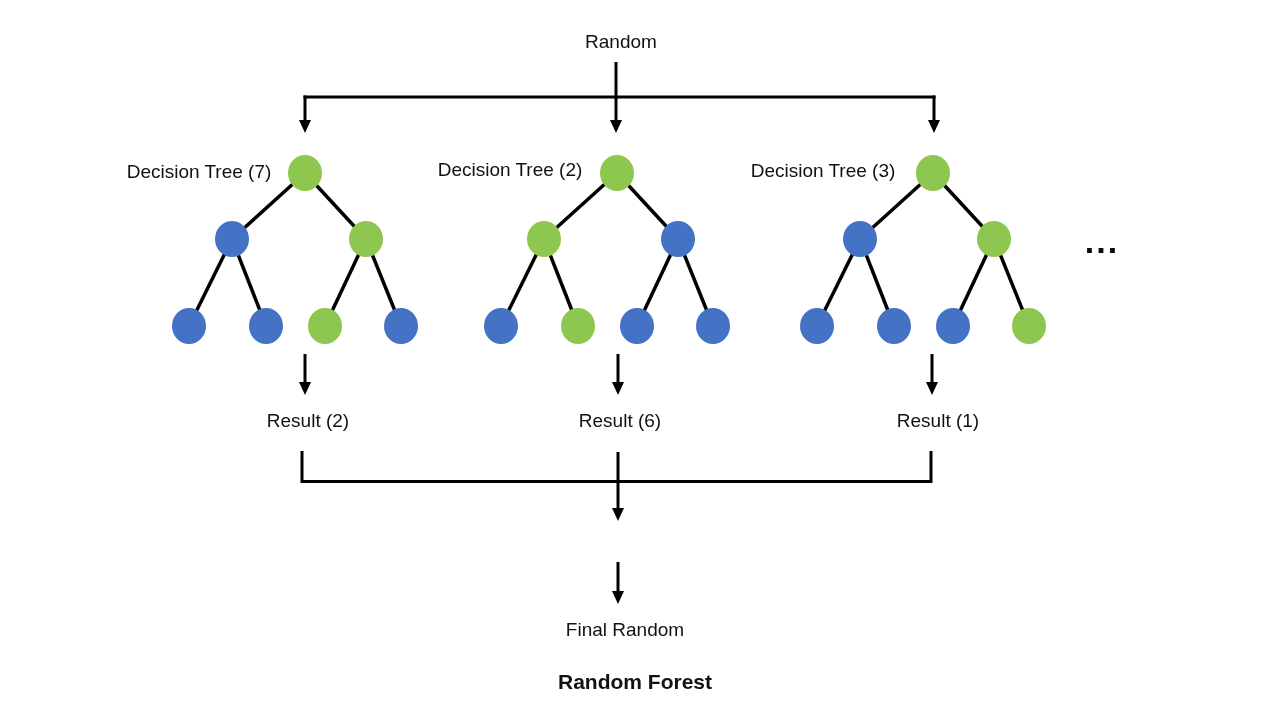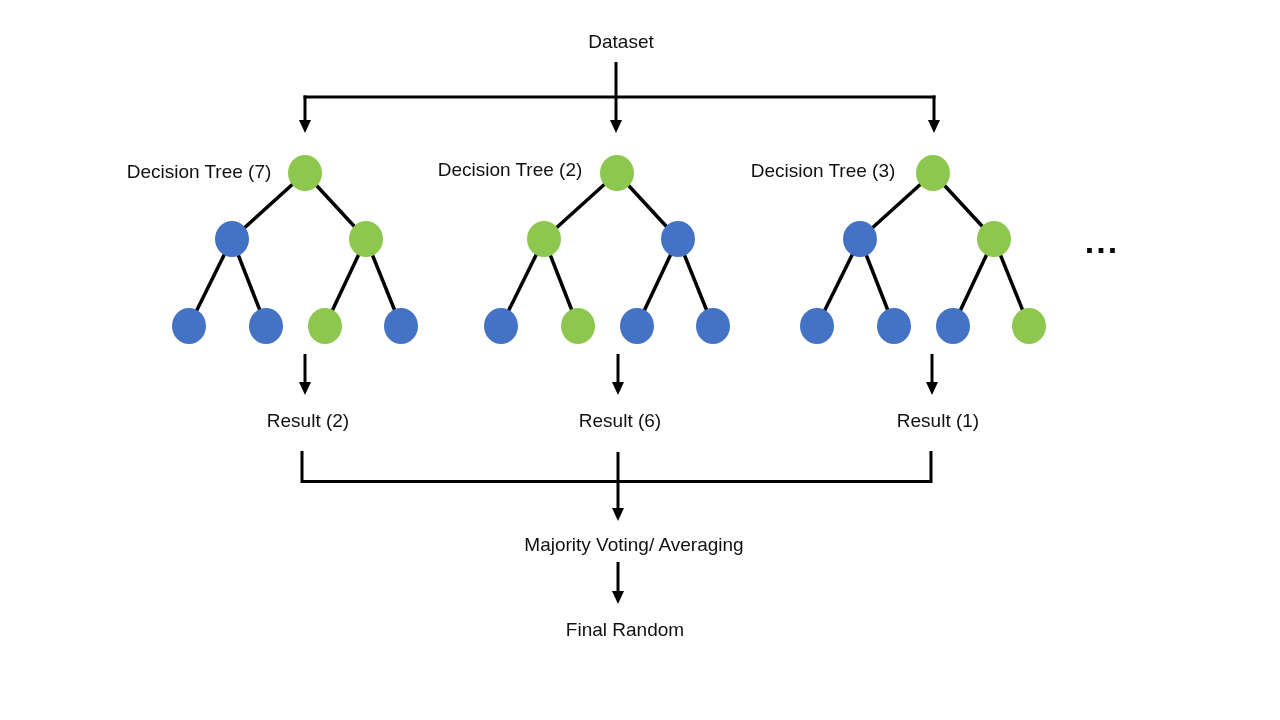--- a/index.html
+++ b/index.html
@@ -88,28 +88,28 @@
     <line class="edge" x1="211" y1="89" x2="246" y2="176"></line>
     <ellipse cx="150" cy="23" rx="17" ry="18" fill="#8DC74F"></ellipse>
     <ellipse cx="77" cy="89" rx="17" ry="18" fill="#4472C4"></ellipse>
     <ellipse cx="211" cy="89" rx="17" ry="18" fill="#8DC74F"></ellipse>
     <ellipse cx="34" cy="176" rx="17" ry="18" fill="#4472C4"></ellipse>
     <ellipse cx="111" cy="176" rx="17" ry="18" fill="#4472C4"></ellipse>
     <ellipse cx="170" cy="176" rx="17" ry="18" fill="#4472C4"></ellipse>
     <ellipse cx="246" cy="176" rx="17" ry="18" fill="#8DC74F"></ellipse>
   </svg>
 
-  <div class="label" style="left:621px;top:42px">Dataset</div>
+  <div class="label" style="left:621px;top:42px">Random</div>
 
   <div class="label" style="left:199px;top:172px">Decision Tree (7)</div>
   <div class="label" style="left:510px;top:170px">Decision Tree (2)</div>
   <div class="label" style="left:823px;top:171px">Decision Tree (3)</div>
 
   <div class="ellipsis" style="left:1102px;top:241px">...</div>
 
   <div class="label" style="left:308px;top:421px">Result (2)</div>
   <div class="label" style="left:620px;top:421px">Result (6)</div>
   <div class="label" style="left:938px;top:421px">Result (1)</div>
 
-  <div class="label" style="left:634px;top:545px">Majority Voting/ Averaging</div>
   <div class="label" style="left:625px;top:630px">Final Random</div>
+  <div class="label bold" style="left:635px;top:682px">Random Forest</div>
 
 </div>
 
 </body></html>

